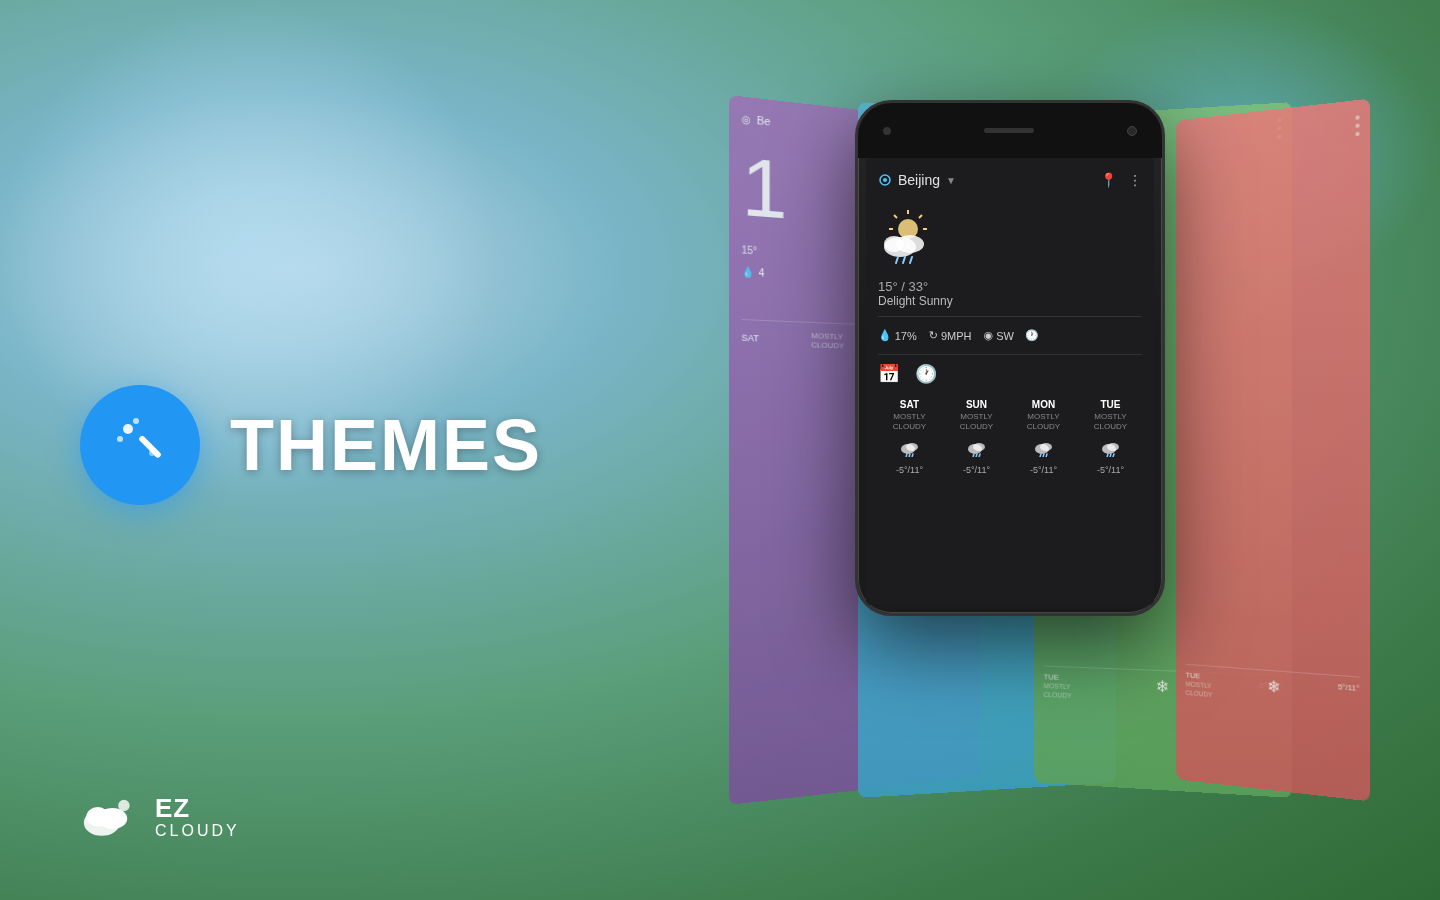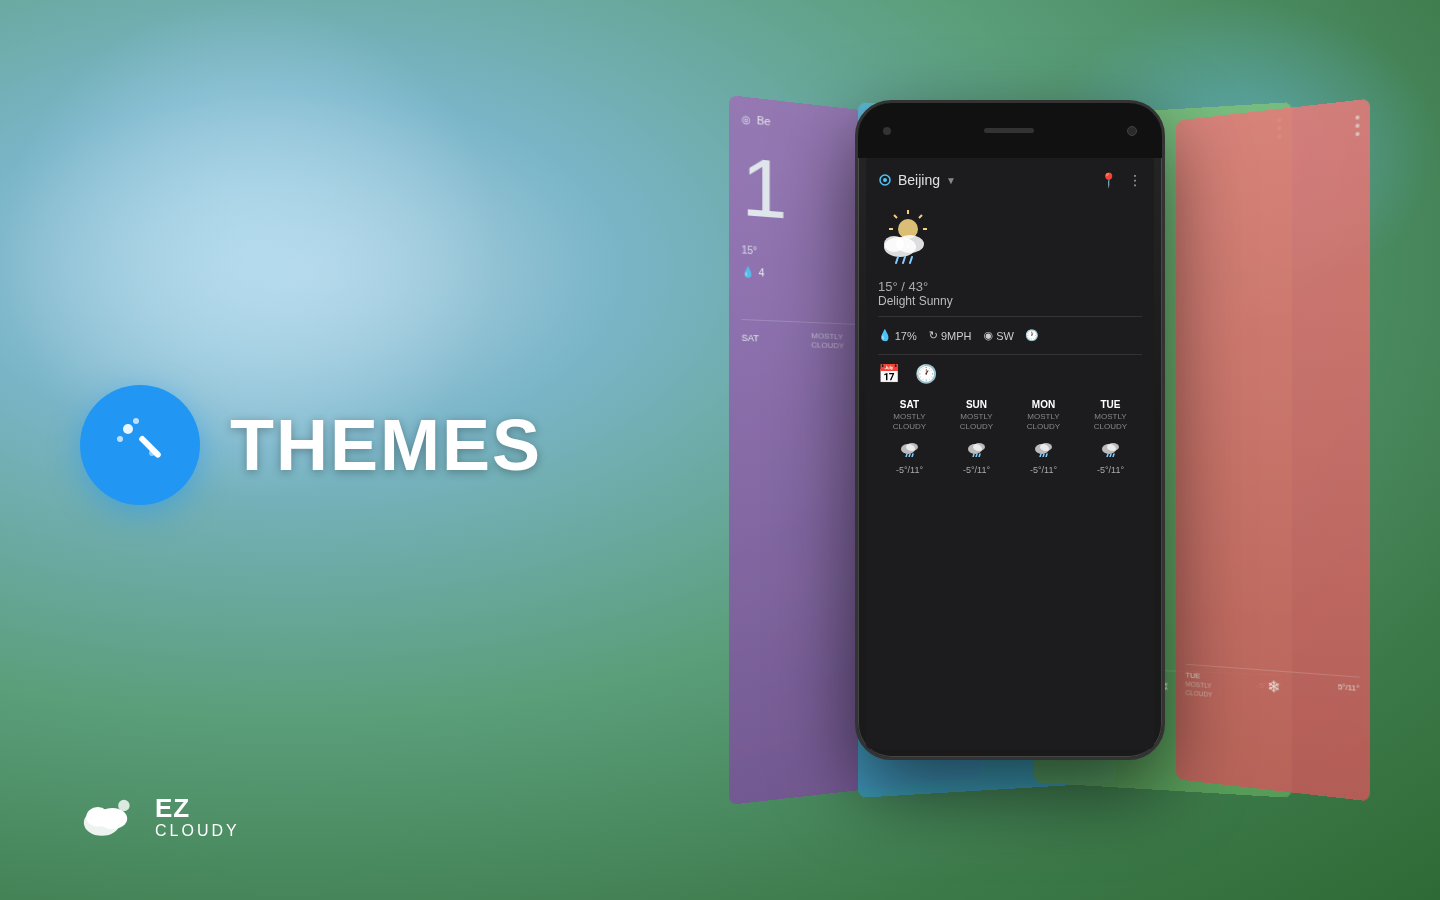--- a/index.html
+++ b/index.html
@@ -226,21 +226,21 @@
       justify-content: space-between;
       padding: 8px 0;
       border-top: 1px solid rgba(255,255,255,0.2);
       font-size: 9px;
     }
 
     
     .phone-body {
       position: absolute;
       width: 310px;
-      height: 660px;
+      height: 516px;
       background: #1a1a1a;
       border-radius: 36px;
       border: 3px solid #333;
       box-shadow: 0 30px 80px rgba(0,0,0,0.6), inset 0 0 0 1px #444;
       z-index: 10;
       left: 50%;
       transform: translateX(-50%);
       top: 40px;
       overflow: hidden;
     }
@@ -633,21 +633,21 @@
               <ellipse cx="22" cy="38" rx="16" ry="10" fill="white" opacity="0.85"></ellipse>
               <ellipse cx="32" cy="35" rx="14" ry="9" fill="white" opacity="0.85"></ellipse>
               <ellipse cx="16" cy="35" rx="10" ry="8" fill="white" opacity="0.85"></ellipse>
               <line x1="20" y1="48" x2="18" y2="54" stroke="#88ccff" stroke-width="2" stroke-linecap="round"></line>
               <line x1="27" y1="48" x2="25" y2="54" stroke="#88ccff" stroke-width="2" stroke-linecap="round"></line>
               <line x1="34" y1="48" x2="32" y2="54" stroke="#88ccff" stroke-width="2" stroke-linecap="round"></line>
             </svg>
           </div>
         </div>
 
-        <div class="temp-range">15° / 43°</div>
+        <div class="temp-range">15° / 33°</div>
         <div class="weather-condition">Delight Sunny</div>
 
         <div class="divider"></div>
 
         <div class="weather-stats">
           <div class="stat-item">
             <span>💧</span>
             <span>17%</span>
           </div>
           <div class="stat-item">

